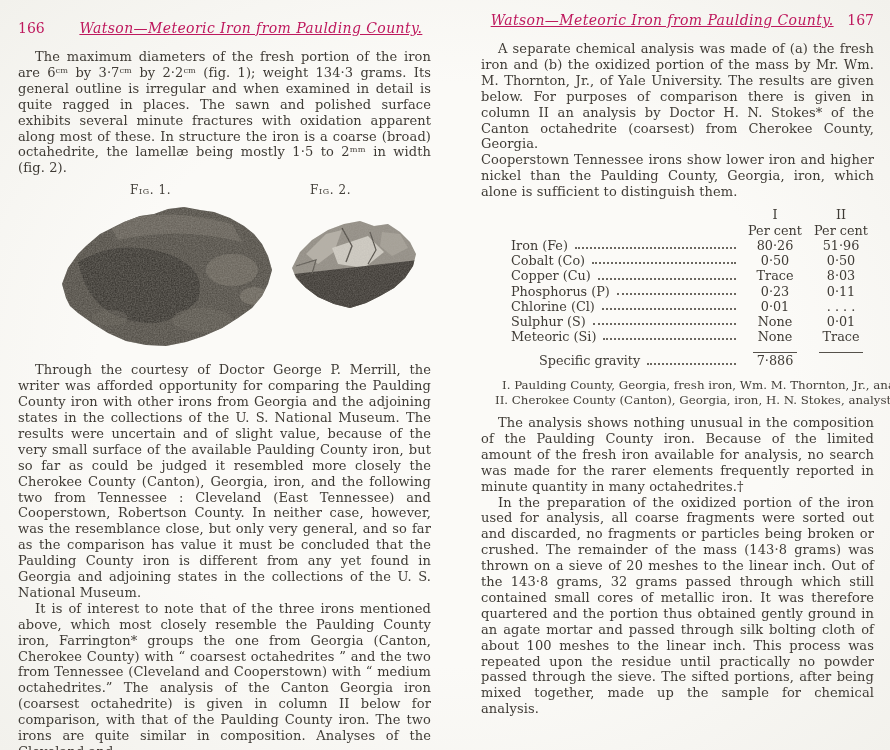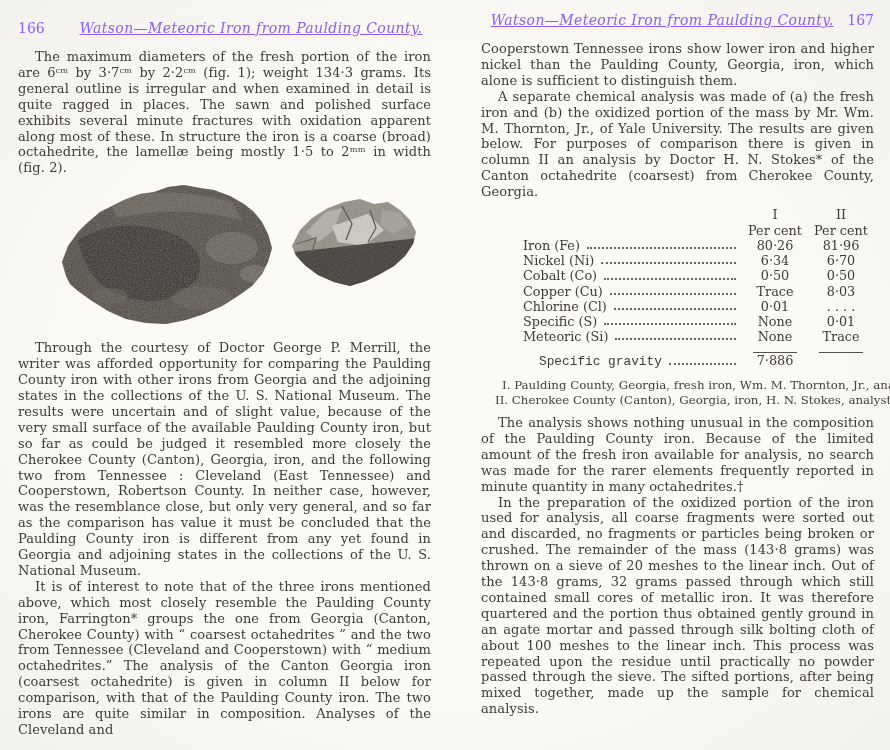--- a/index.html
+++ b/index.html
@@ -7,66 +7,70 @@
     width:890px;height:750px;overflow:hidden;
     background:radial-gradient(ellipse at center,#fbfaf7 55%,#f2f1ec 100%);
     font-family:"DejaVu Serif","Liberation Serif",serif;
     color:#3f3b35;
   }
   .spread{position:relative;width:890px;height:750px;display:flex;}
   .page{width:445px;height:750px;box-sizing:border-box;overflow:hidden;}
   .page-left{padding:20px 14px 0 18px;}
   .page-right{padding:12px 16px 0 36px;}
 
-  .running-head{display:flex;align-items:center;font-size:14px;margin-bottom:13px;color:#8b5cf6;}
+  .running-head{display:flex;align-items:center;font-size:14px;margin-bottom:13px;color:#be185d;}
   .running-head .rtitle{flex:1;text-align:center;font-style:italic;letter-spacing:.4px;text-decoration:underline;}
   .page-left .running-head .pagenum{margin-right:26px;}
   .page-right .running-head .pagenum{margin-left:4px;}
 
   p.body{margin:0;font-size:13px;line-height:15.9px;text-align:justify;letter-spacing:.1px;}
   p.indent{text-indent:17px;}
 
   .fig-caption-row{position:relative;height:15px;margin-top:7px;font-size:12px;
     font-variant:small-caps;letter-spacing:.6px;color:#44403a;}
   .figcap1{position:absolute;left:112px;}
   .figcap2{position:absolute;left:292px;}
 
   .figures{position:relative;height:160px;margin-bottom:4px;}
   .fig1{position:absolute;left:32px;top:2px;}
   .fig2{position:absolute;left:264px;top:20px;}
 
   
   .atable{margin:7px 0 0 30px;font-size:12.8px;}
   .trow{display:flex;align-items:baseline;height:15.2px;}
   .trow.head{height:15.5px;}
-  .tlabel{white-space:nowrap;margin-left:12px;}
+  .tlabel{white-space:nowrap;}
   .tleader{flex:1;align-self:flex-end;margin:0 6px 4px 7px;border-bottom:2px dotted #6b6760;}
   .tleader.hidden{border-bottom:none;}
   .tcol{width:66px;text-align:center;white-space:nowrap;}
   .rulerow{height:9px;}
   .rulemark{display:inline-block;width:44px;border-top:1.3px solid #55514b;vertical-align:middle;}
-  .sg .tlabel{margin-left:28px;font-family:Liberation Mono, monospace;}
+  .sg .tlabel{margin-left:28px;}
 
   .tnotes{margin:9px 0 7px 14px;font-size:11.8px;line-height:15.2px;color:#44403a;}
   .tnotes p{margin:0;white-space:nowrap;}
   .tnotes .n1{margin-left:7px;}
 </style>
 </head>
 <body>
 
 <div class="spread">
 
   <div class="page page-left">
     <div class="running-head">
       <span class="pagenum">166</span>
       <span class="rtitle">Watson—Meteoric Iron from Paulding County.</span>
     </div>
 
     <p class="body indent">The maximum diameters of the fresh portion of the iron are 6ᶜᵐ by 3·7ᶜᵐ by 2·2ᶜᵐ (fig. 1); weight 134·3 grams.  Its general outline is irregular and when examined in detail is quite ragged in places.  The sawn and polished surface exhibits several minute fractures with oxidation apparent along most of these. In structure the iron is a coarse (broad) octahedrite, the lamellæ being mostly 1·5 to 2ᵐᵐ in width (fig. 2).</p>
 
+    <div class="fig-caption-row">
+      <span class="figcap1">Fig. 1.</span>
+      <span class="figcap2">Fig. 2.</span>
+    </div>
 
     <div class="figures">
       <svg class="fig1" width="232" height="154" viewBox="0 0 232 154">
         <defs>
           <clipPath id="rk1">
               <path d="M16,98 L12,84 L18,68 L28,54 L36,46 L50,34 L62,28 L74,22 L90,16 L104,14 L118,9 L134,7 L150,10 L164,12 L180,18 L194,26 L204,34 L212,44 L218,56 L222,70 L218,84 L212,96 L202,108 L188,118 L172,128 L154,136 L136,142 L116,146 L96,145 L76,141 L58,133 L42,123 L28,113 L20,106 Z"></path>
             </clipPath>
           <filter id="nz1" x="0" y="0" width="100%" height="100%">
             <feTurbulence type="fractalNoise" baseFrequency="0.75" numOctaves="2" seed="7"></feTurbulence>
             <feColorMatrix type="matrix" values="0 0 0 0 0.42  0 0 0 0 0.40  0 0 0 0 0.36  0 0 0 0.5 0"></feColorMatrix>
@@ -111,69 +115,69 @@
     <p class="body indent">It is of interest to note that of the three irons mentioned above, which most closely resemble the Paulding County iron, Farrington* groups the one from Georgia (Canton, Cherokee County) with “ coarsest octahedrites ” and the two from Tennessee (Cleveland and Cooperstown) with “ medium octahedrites.”  The analysis of the Canton Georgia iron (coarsest octahedrite) is given in column II below for comparison, with that of the Paulding County iron.  The two irons are quite similar in composition.  Analyses of the Cleveland and</p>
 
   </div>
 
   <div class="page page-right">
     <div class="running-head">
       <span class="rtitle">Watson—Meteoric Iron from Paulding County.</span>
       <span class="pagenum">167</span>
     </div>
 
+    <p class="body indent">A separate chemical analysis was made of (a) the fresh iron and (b) the oxidized portion of the mass by Mr. Wm. M. Thornton, Jr., of Yale University.  The results are given below.  For purposes of comparison there is given in column II an analysis by Doctor H. N. Stokes* of the Canton octahedrite (coarsest) from Cherokee County, Georgia.</p>
     <p class="body">Cooperstown Tennessee irons show lower iron and higher nickel than the Paulding County, Georgia, iron, which alone is sufficient to distinguish them.</p>
-    <p class="body indent">A separate chemical analysis was made of (a) the fresh iron and (b) the oxidized portion of the mass by Mr. Wm. M. Thornton, Jr., of Yale University.  The results are given below.  For purposes of comparison there is given in column II an analysis by Doctor H. N. Stokes* of the Canton octahedrite (coarsest) from Cherokee County, Georgia.</p>
 
     <div class="atable">
       <div class="trow head">
         <span class="tlabel"></span>
           <span class="tleader hidden"></span>
         <span class="tcol">I</span>
         <span class="tcol">II</span>
       </div>
       <div class="trow head">
         <span class="tlabel"></span>
           <span class="tleader hidden"></span>
         <span class="tcol">Per cent</span>
         <span class="tcol">Per cent</span>
       </div>
 
       <div class="trow">
         <span class="tlabel">Iron (Fe)</span>
         <span class="tleader"></span>
         <span class="tcol">80·26</span>
-        <span class="tcol">81·96</span>
-      </div>
-      <div class="trow">
-        <span class="tlabel">Nickel (Ni)</span>
-        <span class="tleader"></span>
-        <span class="tcol">6·34</span>
-        <span class="tcol">6·70</span>
+        <span class="tcol">51·96</span>
       </div>
       <div class="trow">
         <span class="tlabel">Cobalt (Co)</span>
         <span class="tleader"></span>
         <span class="tcol">0·50</span>
         <span class="tcol">0·50</span>
       </div>
       <div class="trow">
         <span class="tlabel">Copper (Cu)</span>
         <span class="tleader"></span>
         <span class="tcol">Trace</span>
         <span class="tcol">8·03</span>
       </div>
       <div class="trow">
+        <span class="tlabel">Phosphorus (P)</span>
+        <span class="tleader"></span>
+        <span class="tcol">0·23</span>
+        <span class="tcol">0·11</span>
+      </div>
+      <div class="trow">
         <span class="tlabel">Chlorine (Cl)</span>
         <span class="tleader"></span>
         <span class="tcol">0·01</span>
         <span class="tcol">. . . .</span>
       </div>
       <div class="trow">
-        <span class="tlabel">Specific (S)</span>
+        <span class="tlabel">Sulphur (S)</span>
         <span class="tleader"></span>
         <span class="tcol">None</span>
         <span class="tcol">0·01</span>
       </div>
       <div class="trow">
         <span class="tlabel">Meteoric (Si)</span>
         <span class="tleader"></span>
         <span class="tcol">None</span>
         <span class="tcol">Trace</span>
       </div>

